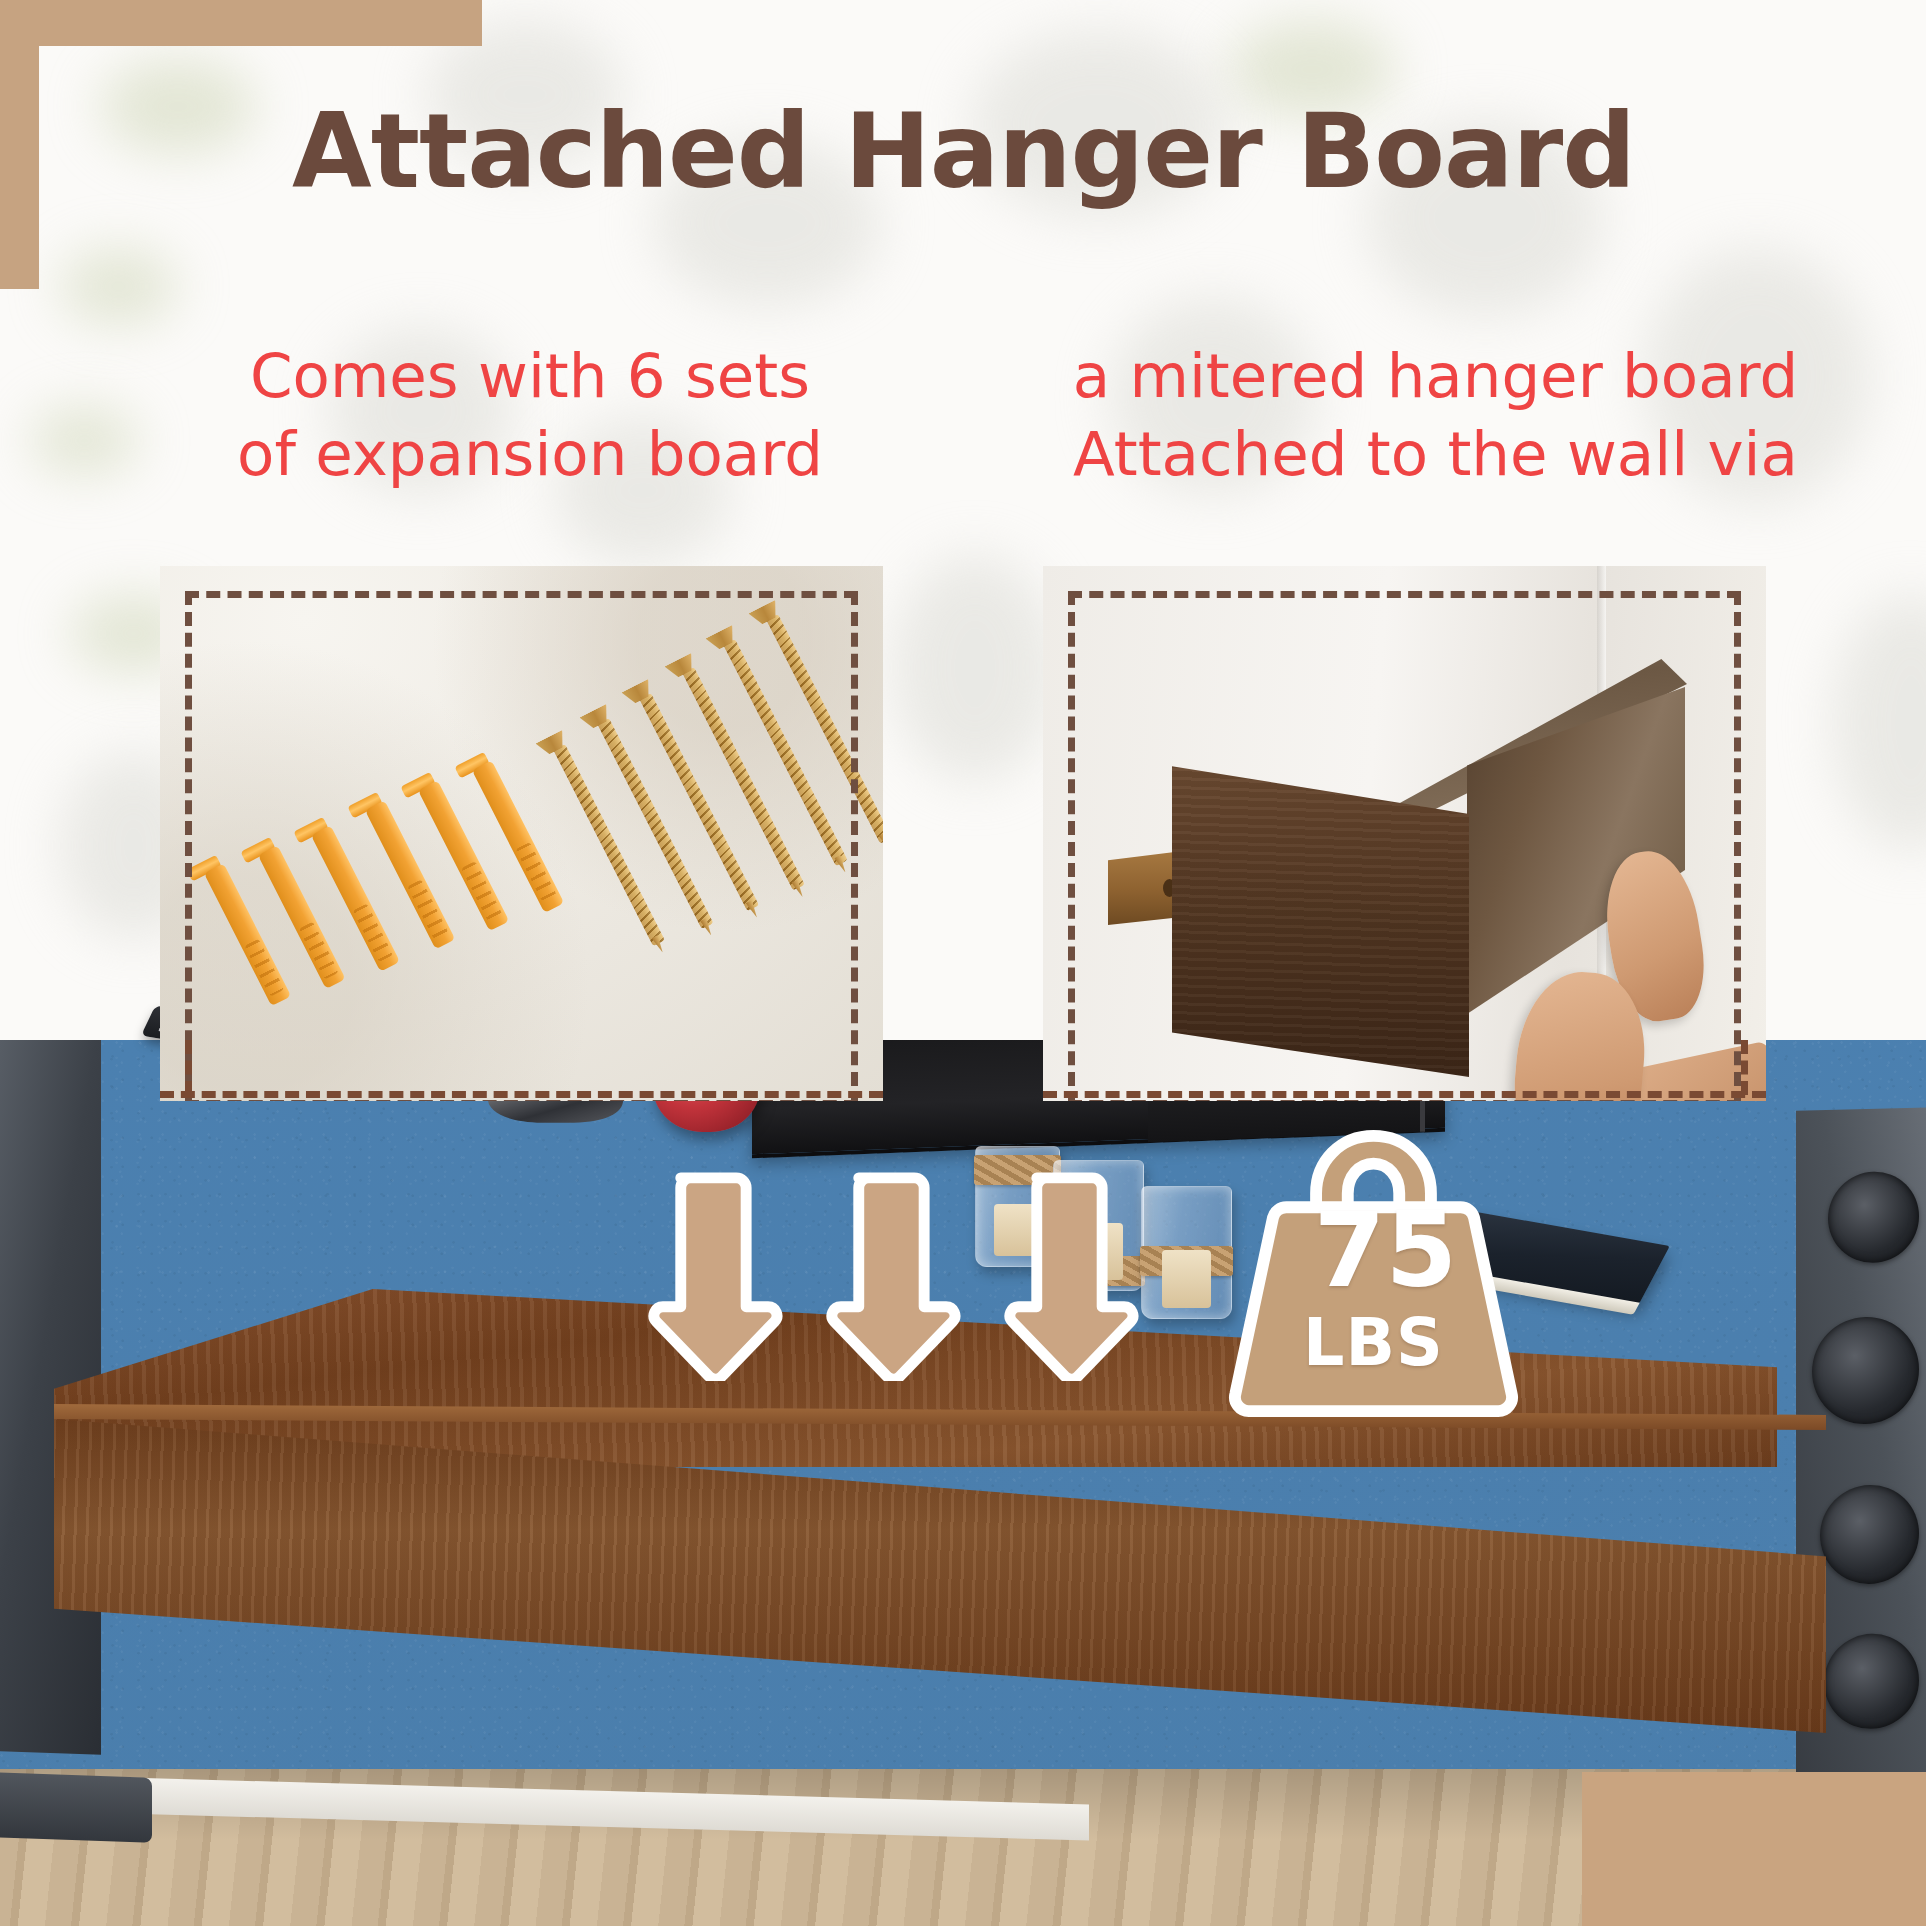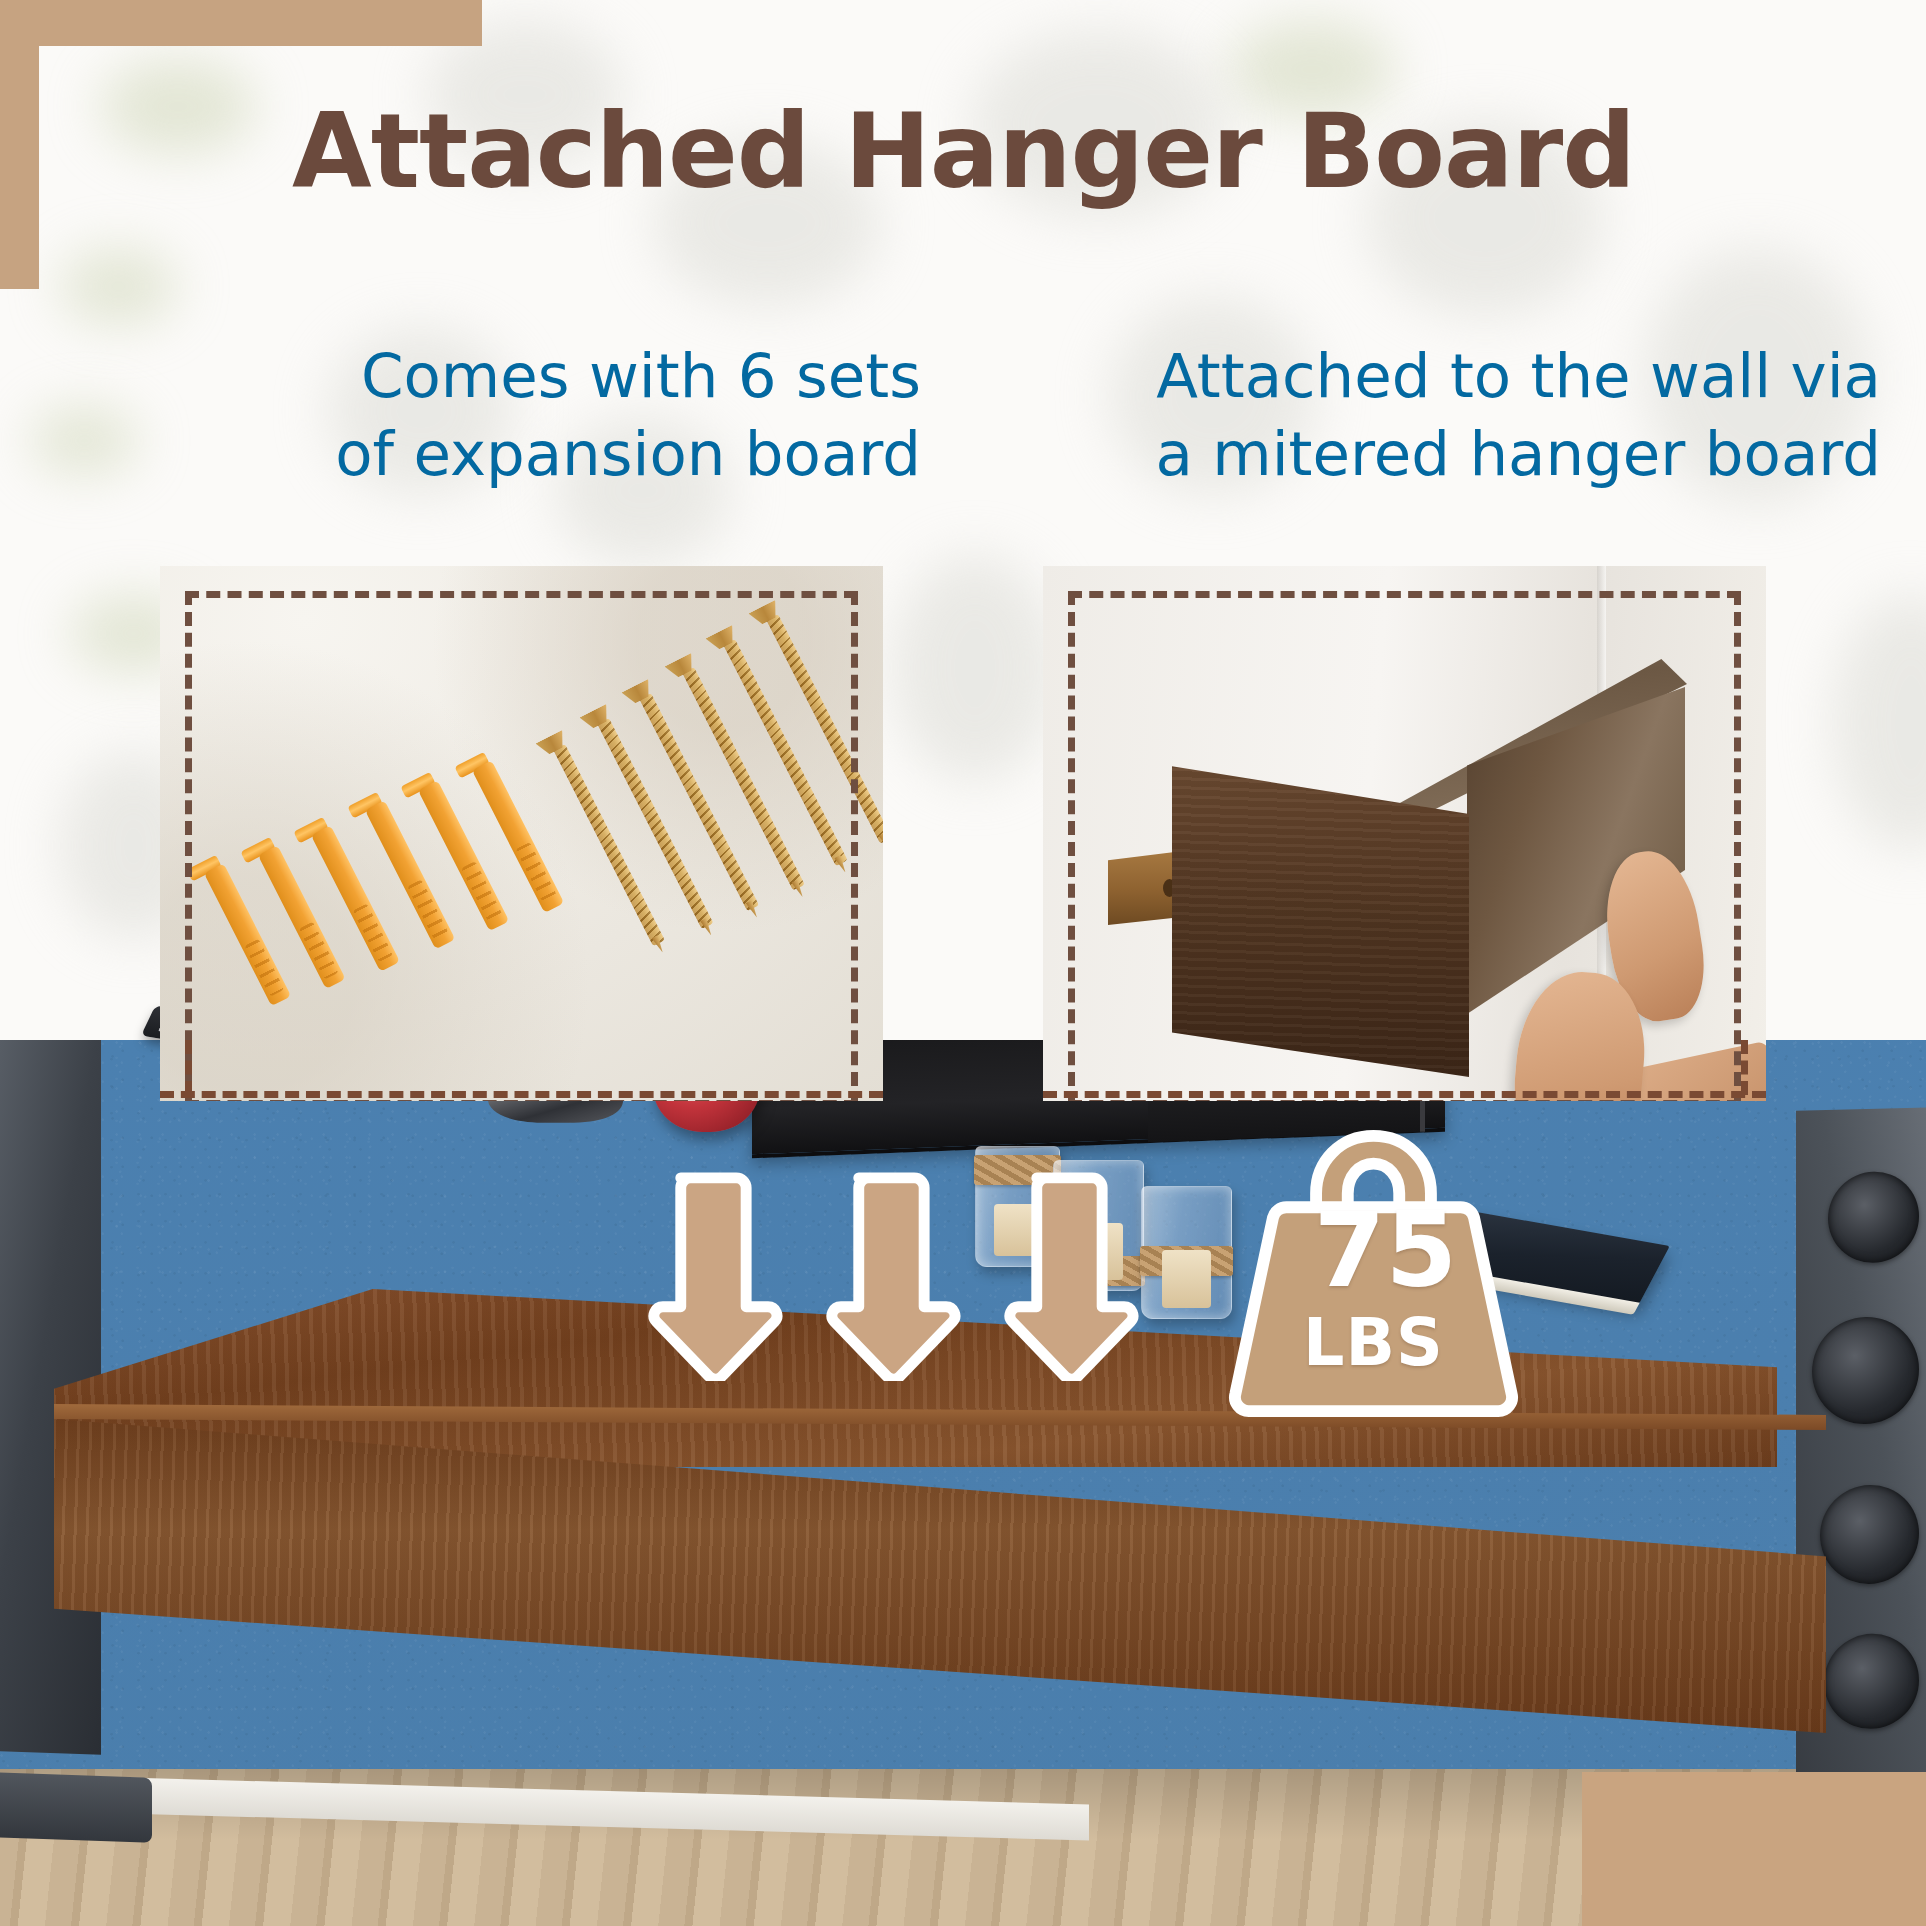--- a/index.html
+++ b/index.html
@@ -49,25 +49,25 @@
     font-size:103px; font-weight:bold; letter-spacing:-1px;
     color:#6b4a3d;
     font-family:"DejaVu Sans", sans-serif;
     z-index:30;
     white-space:nowrap;
   }
 
   
   .sub {
     position:absolute; z-index:30;
-    color:#0369a1;
+    color:#ef4444;
     font-size:61px; line-height:1.28;
     font-family:"DejaVu Sans", sans-serif;
     font-weight:normal;
-    text-align:right;
+    text-align:center;
   }
   .sub.left  { left:139px; top:337px;  width:782px; }
   .sub.right { left:990px; top:337px; width:891px; }
   .sub .line { display:block; white-space:nowrap; }
 
   
   .photo {
     position:absolute; z-index:25; overflow:hidden;
     box-shadow:0 0 0 0 rgba(0,0,0,0);
   }
@@ -407,22 +407,22 @@
   </div>
 
   <div class="title">Attached Hanger Board</div>
 
   <div class="sub left">
     <span class="line">Comes with 6 sets</span>
     <span class="line">of expansion board</span>
   </div>
 
   <div class="sub right">
+    <span class="line">a mitered hanger board</span>
     <span class="line">Attached to the wall via</span>
-    <span class="line">a mitered hanger board</span>
   </div>
 
   <div class="photo" id="photo-screws">
     <div class="screw-bg"></div>
 
     <div class="anchor" style="left:51px;  top:297px;">
       <div class="head"></div>
         <div class="body" style="width:149px;"></div>
       </div>
     <div class="anchor" style="left:105px; top:279px;">

